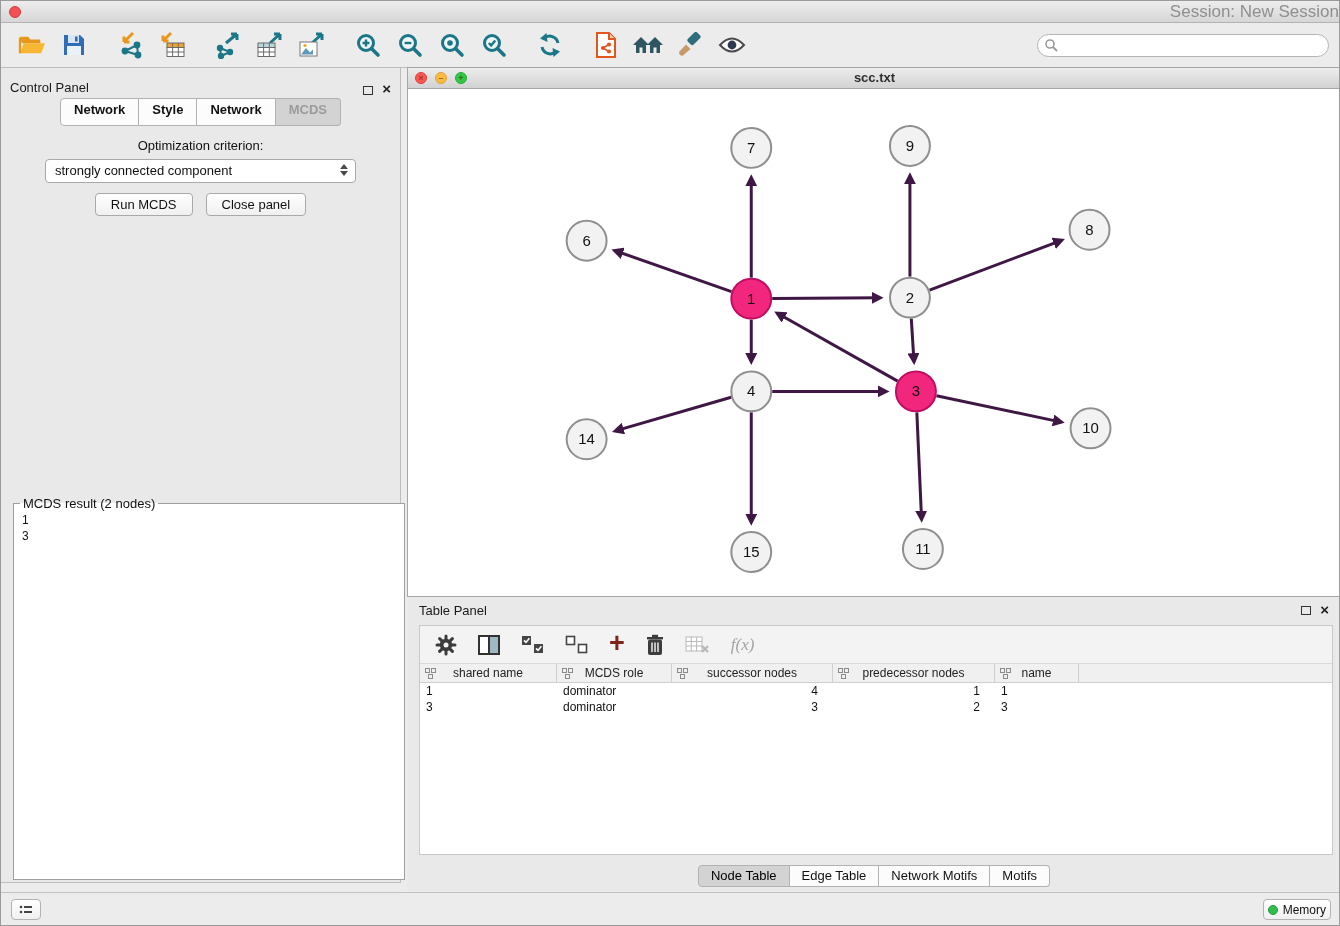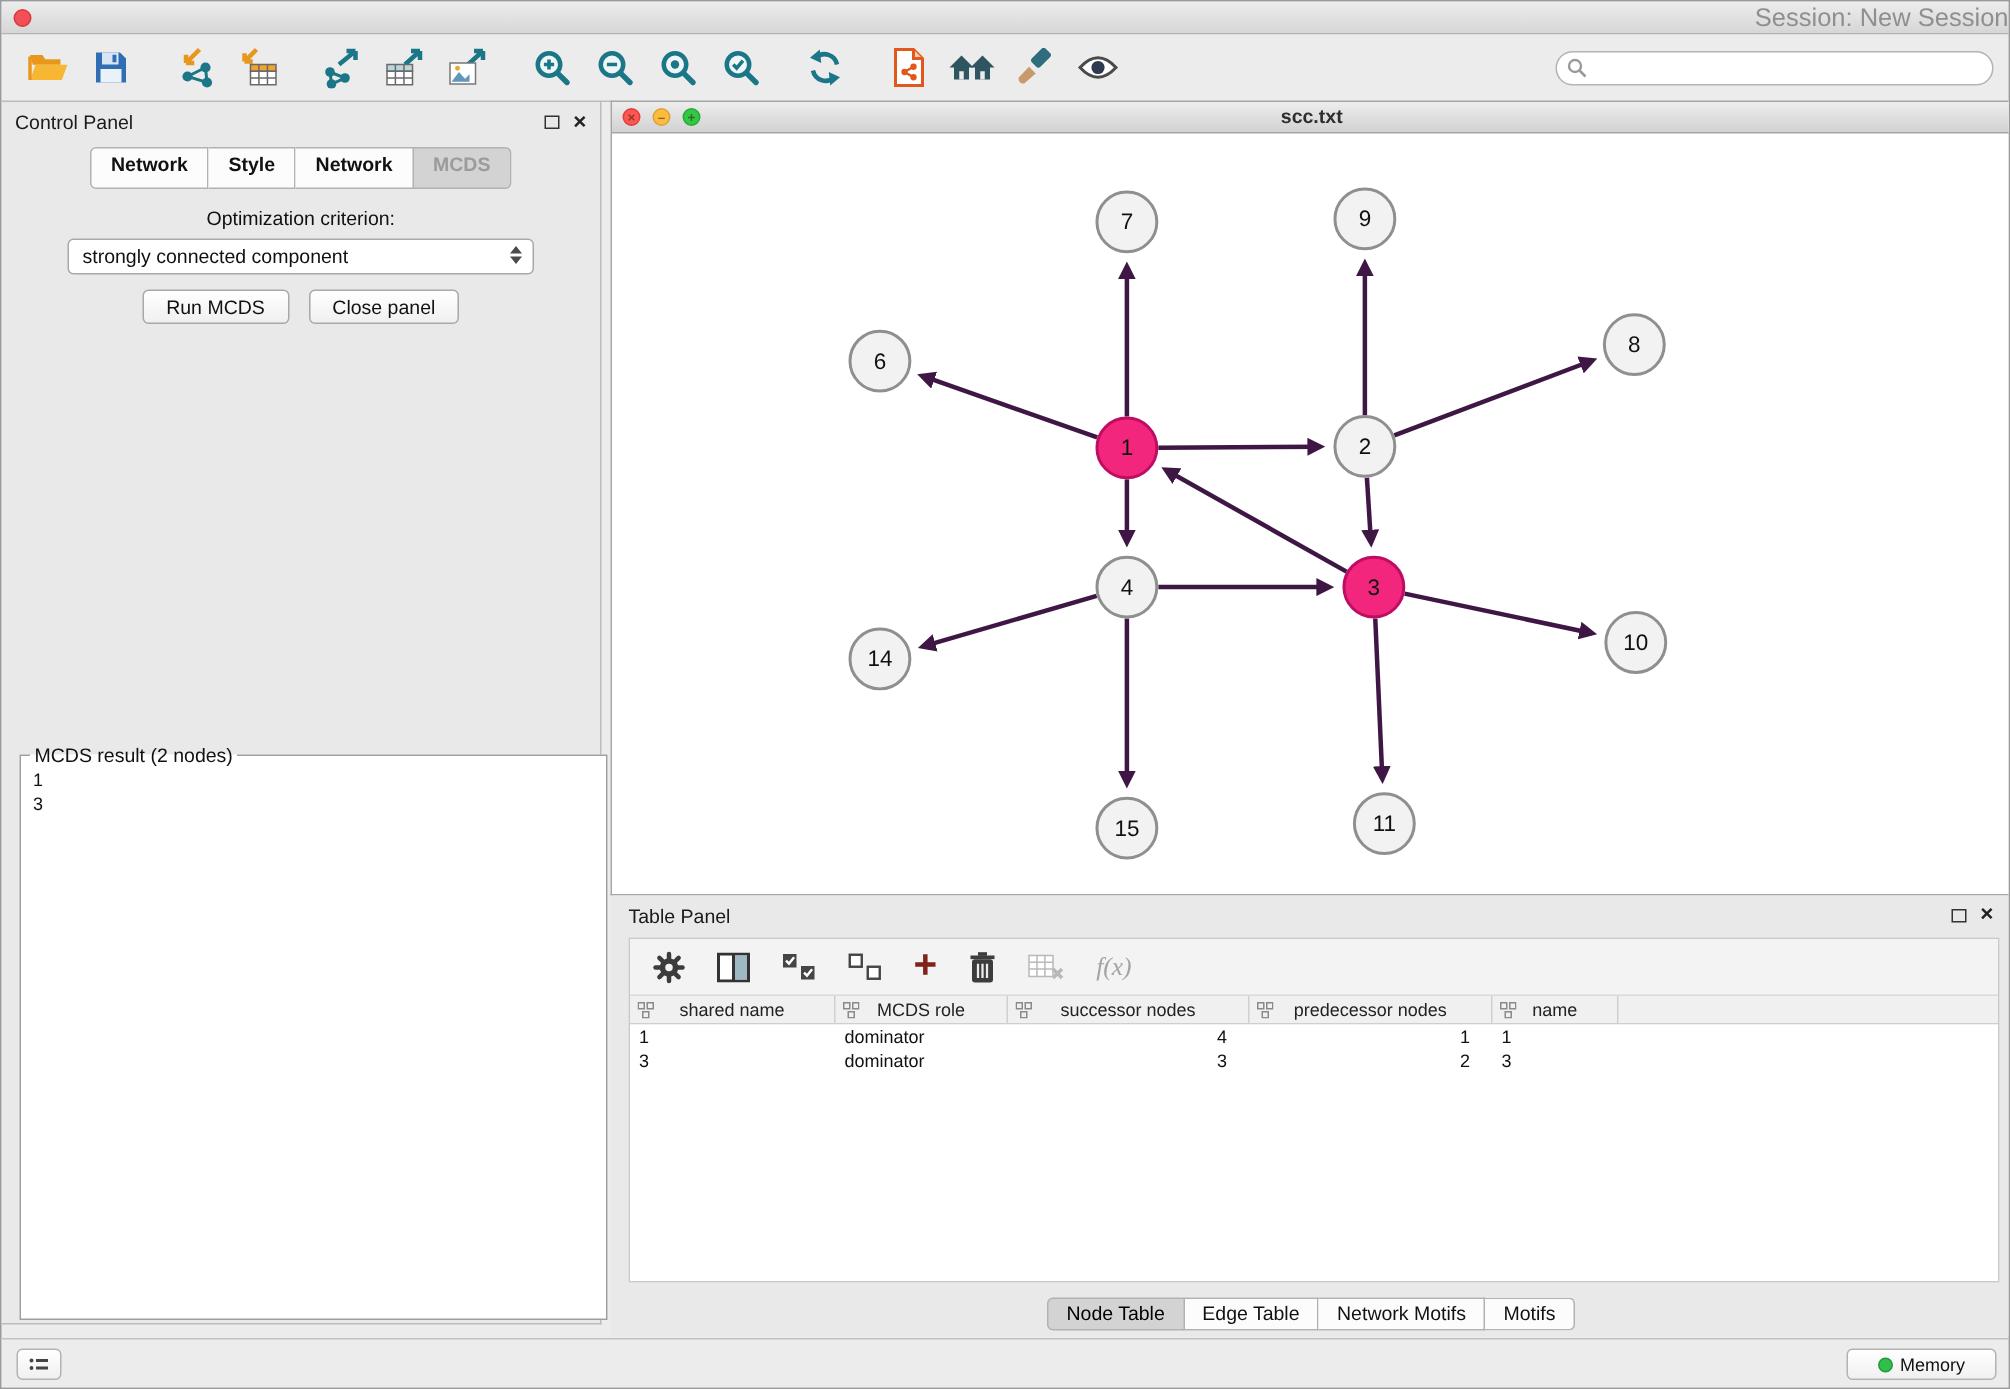--- a/index.html
+++ b/index.html
@@ -20,21 +20,21 @@
   .tbtn { width:42px; height:38px; display:flex; align-items:center; justify-content:center; flex:0 0 auto; }
   .tgap { width:14px; flex:0 0 auto; }
   .search-wrap { margin-left:auto; position:relative; width:292px; height:23px; }
   .search-input { width:100%; height:100%; border:1px solid #b4b4b4; border-radius:12px; background:#fff;
     padding:0 8px 0 24px; font-size:12px; outline:none; font-family:"Liberation Sans",sans-serif; }
   .search-ico { position:absolute; left:7px; top:4px; }
 
   
   .control-panel { position:absolute; top:67px; left:0; width:400px; height:815px; background:#e9e9e9;
     border-right:1px solid #bdbdbd; border-bottom:1px solid #bdbdbd; }
-  .cp-header { height:27px; display:flex; align-items:center; padding:0 9px; font-size:13px; color:#1a1a1a; }
+  .cp-header { height:27px; display:flex; align-items:flex-end; padding:0 9px; font-size:13px; color:#1a1a1a; }
   .cp-header .sp { flex:1; }
   .cp-float { width:10px; height:9px; border:1.5px solid #333; margin-right:9px; }
   .cp-close { font-size:15px; font-weight:bold; color:#222; line-height:12px; }
   .cp-tabs { display:flex; justify-content:center; margin-top:3px; }
   .cp-tab { border:1px solid #b2b2b2; border-left-width:0; background:#fcfcfc; color:#111;
     font-size:13px; padding:3px 13px 8px;font-weight:bold; }
   .cp-tab:first-child { border-left-width:1px; border-radius:4px 0 0 4px; }
   .cp-tab:last-child { border-radius:0 4px 4px 0; }
   .cp-tab.active { background:#d3d3d3; color:#9b9b9b; }
   .cp-opt-label { position:absolute; top:70px; left:0; width:100%; text-align:center; font-size:13px; color:#111; }
@@ -92,21 +92,21 @@
   .tp-tab:first-child { border-left-width:1px; border-radius:4px 0 0 4px; }
   .tp-tab:last-child { border-radius:0 4px 4px 0; }
   .tp-tab.active { background:#d3d3d3; color:#000000; }
 
   
   .statusbar { position:absolute; left:0; right:0; bottom:0; height:33px; background:#ececec;
     border-top:1px solid #c2c2c2; }
   .sb-left-btn { position:absolute; left:10px; top:6px; width:30px; height:21px; border:1px solid #b3b3b3;
     border-radius:4px; background:linear-gradient(#fff,#f0f0f0); display:flex; align-items:center; justify-content:center; }
   .sb-memory { position:absolute; right:8px; top:6px; height:21px; border:1px solid #b3b3b3; border-radius:4px;
-    background:linear-gradient(#fff,#f0f0f0); display:flex; align-items:center; gap:5px; padding:0 20px; font-size:12px; color:#111; }
+    background:linear-gradient(#fff,#f0f0f0); display:flex; align-items:center; gap:5px; padding:0 4px; font-size:12px; color:#111; }
   .mem-dot { width:10px; height:10px; border-radius:50%; background:#2fbf4a; border:1px solid #23993a; }
 </style>
 </head>
 <body>
 
 <div class="window">
 
   <div class="titlebar">
     <div class="win-close"></div>
     <div class="title">Session: New Session</div>

